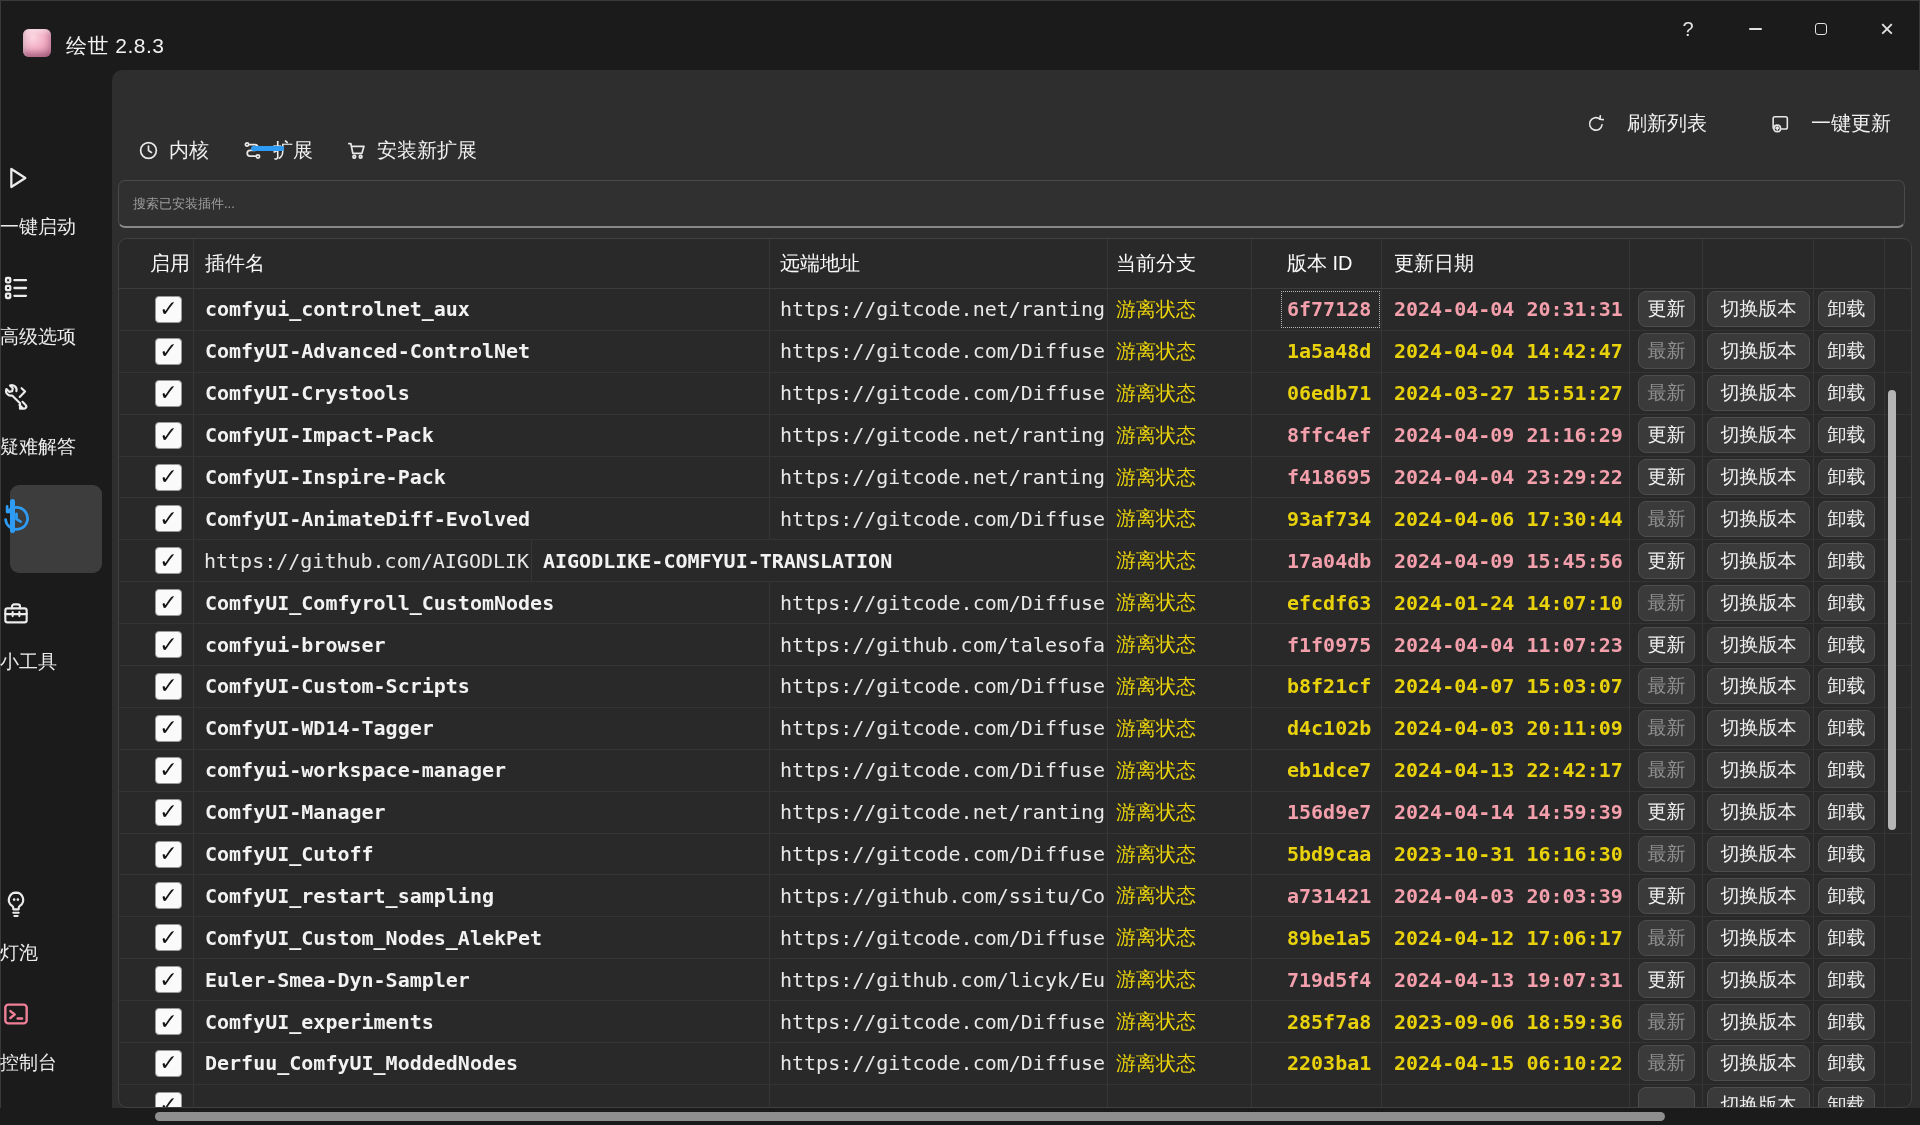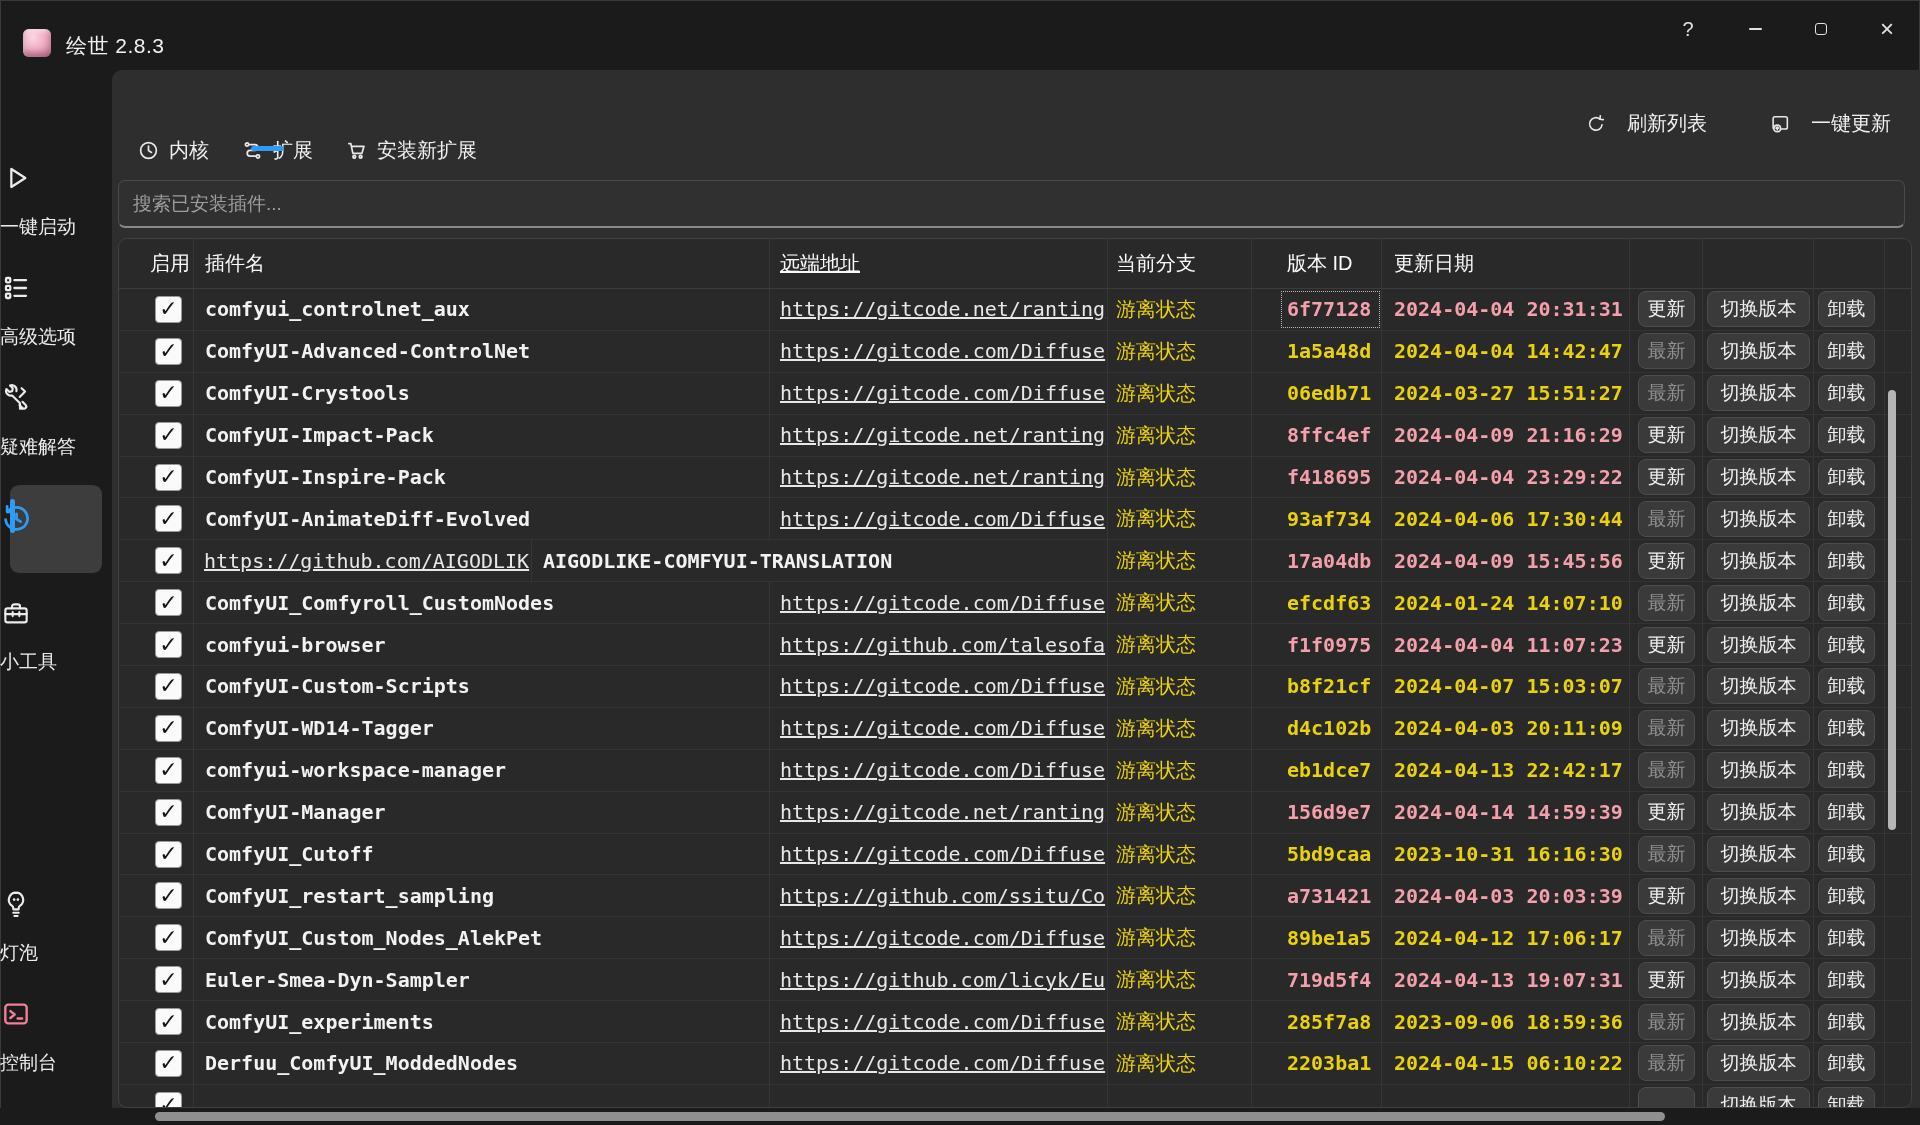--- a/index.html
+++ b/index.html
@@ -34,21 +34,21 @@
   .tab{display:flex;align-items:center;gap:9px;font-size:20px;color:#f0f0f0;position:relative;padding-bottom:2px;}
   .tab .ticon{width:23px;height:23px;}
   .tab-underline{position:absolute;left:251px;top:146px;width:33px;height:5px;border-radius:3px;background:#2e9cf4;}
   .topactions{position:absolute;top:110px;right:29px;display:flex;gap:62px;align-items:center;}
   .topaction{display:flex;align-items:center;gap:20px;font-size:20px;color:#f0f0f0;}
   .topaction .ticon{width:22px;height:22px;}
   
   .searchbox{position:absolute;left:118px;top:180px;width:1787px;height:48px;background:#303030;
              border:1px solid #4a4a4a;border-bottom:2px solid #888;border-radius:7px;}
   .searchbox input{width:100%;height:100%;background:transparent;border:none;outline:none;
-             padding:0 14px;font-size:19px;color:#dcdcdc;font-family:"Liberation Sans",sans-serif;}
+             padding:0 14px;font-size:13px;color:#dcdcdc;font-family:"Liberation Sans",sans-serif;}
   .searchbox input::placeholder{color:#9e9e9e;opacity:1;}
   
   .table{position:absolute;left:118px;top:238px;width:1794px;height:870px;background:#292929;
          border:1px solid #414141;border-radius:9px;overflow:hidden;}
   .thead{display:flex;height:50px;border-bottom:1px solid #3c3c3c;align-items:stretch;}
   .tbody{height:819px;overflow:hidden;}
   .cell{display:flex;align-items:center;border-right:1px solid #363636;overflow:hidden;white-space:nowrap;}
   .c-enable{width:75px;padding-left:31px;}
   .c-name{width:576px;padding-left:11px;}
   .c-url{width:338px;padding-left:10px;}
@@ -56,21 +56,21 @@
   .c-version{width:103px;padding-left:8px;margin-left:27px;}
   .c-date{width:248px;padding-left:12px;}
   .c-btn1{width:73px;}
   .c-btn2{width:111px;}
   .c-btn3{width:71px;}
   .c-fill{flex:1;border-right:none;}
   .thead .cell{font-size:20px;color:#fafafa;}
   .trow{display:flex;height:41.9px;border-bottom:1px solid #343434;align-items:stretch;}
   .mono{font-family:"DejaVu Sans Mono","Liberation Mono",monospace;}
   .c-name{font-size:20px;font-weight:700;color:#f2f2f2;}
-  .c-url{font-size:20px;color:#e8e8e8;text-decoration:underline;}
+  .c-url{font-size:20px;color:#e8e8e8;}
   .c-branch{font-size:20px;font-weight:400;color:#e9d20b;}
   .c-version,.c-date{font-size:20px;font-weight:700;}
   .fresh{color:#e9d20b;}
   .stale{color:#f4a0ac;}
   .c-version.focused{outline:1px dotted #b9b9b9;outline-offset:-3px;}
   .checkbox{width:27px;height:27px;margin-left:36px;background:#fafafa;border:1px solid #9a9a9a;border-radius:4px;
             display:flex;align-items:center;justify-content:center;}
   .checkbox .tick{color:#141414;font-size:22px;font-weight:900;line-height:1;font-family:"DejaVu Sans",sans-serif;}
   .c-enable .checkbox{margin-left:36px;}
   .trow .c-enable{padding-left:0;}

